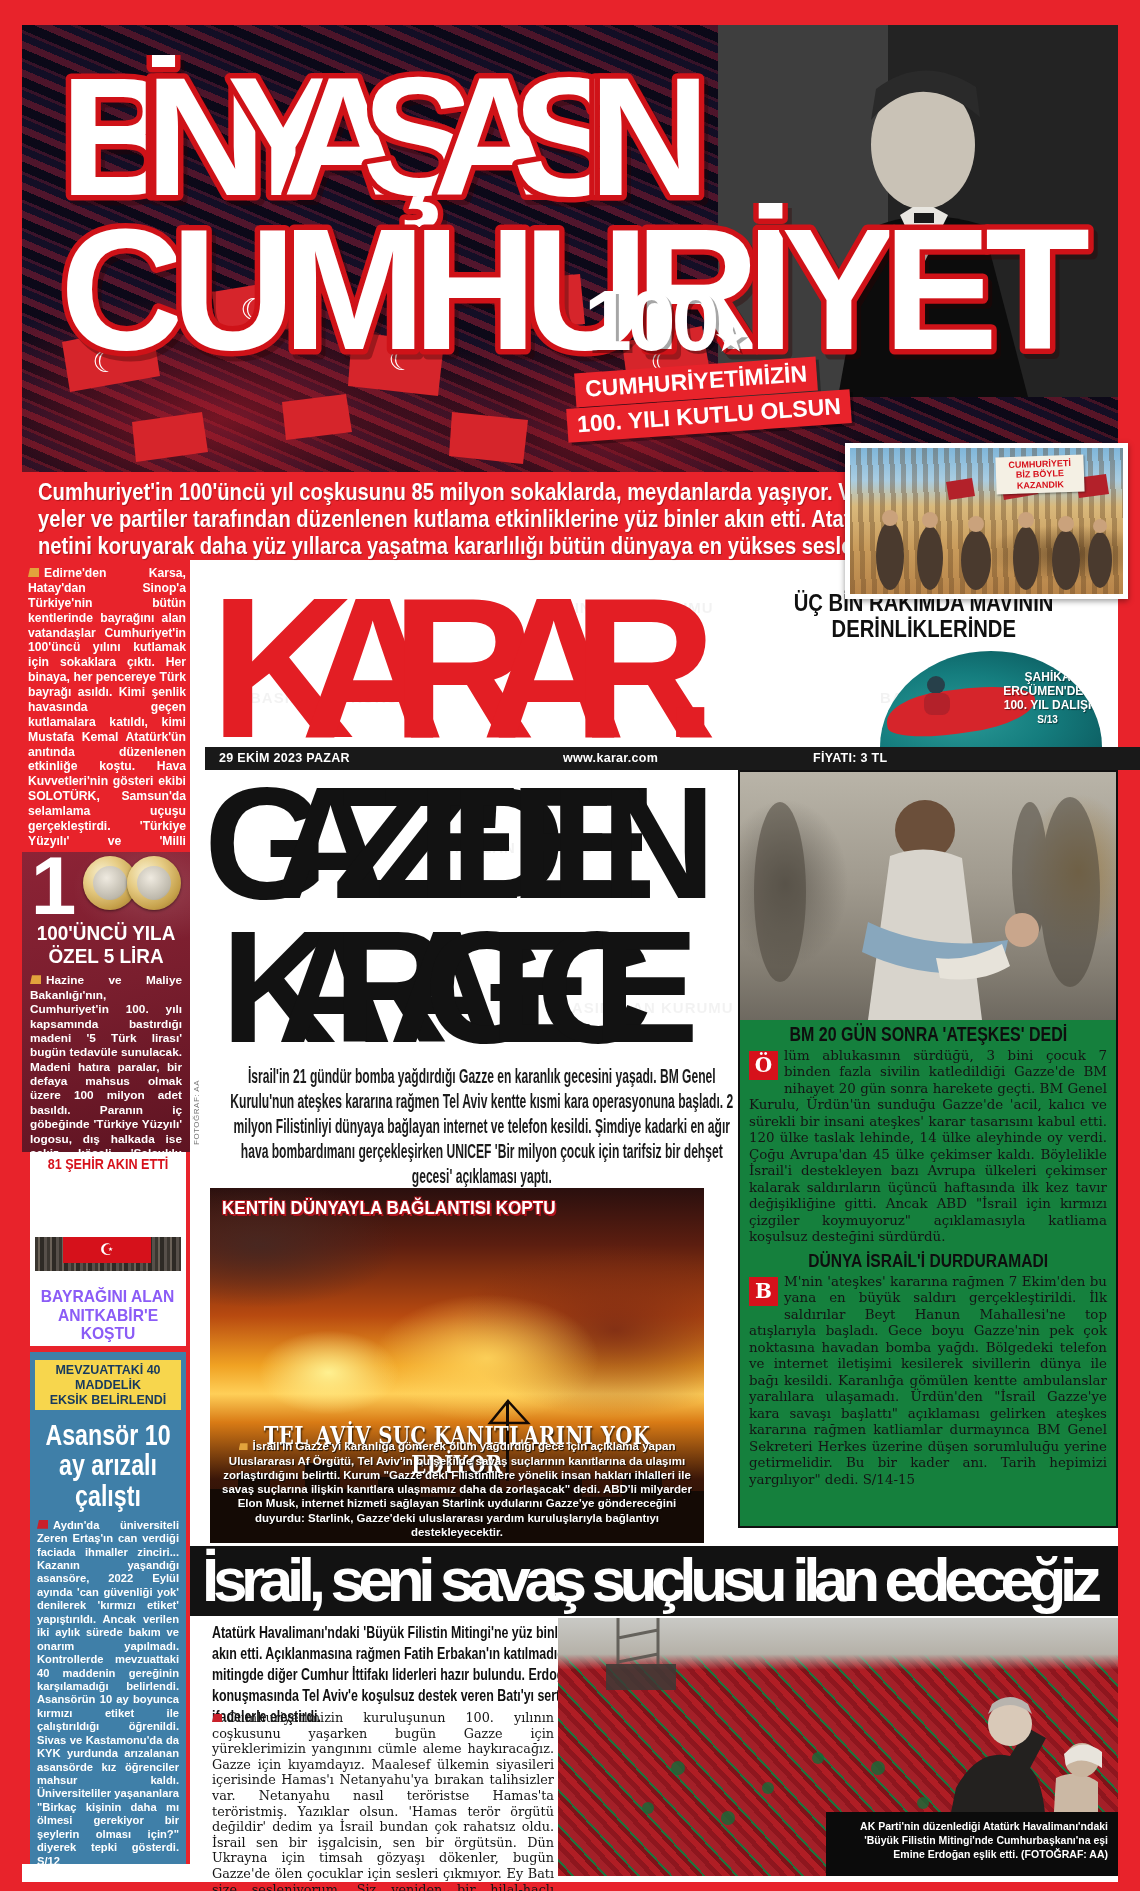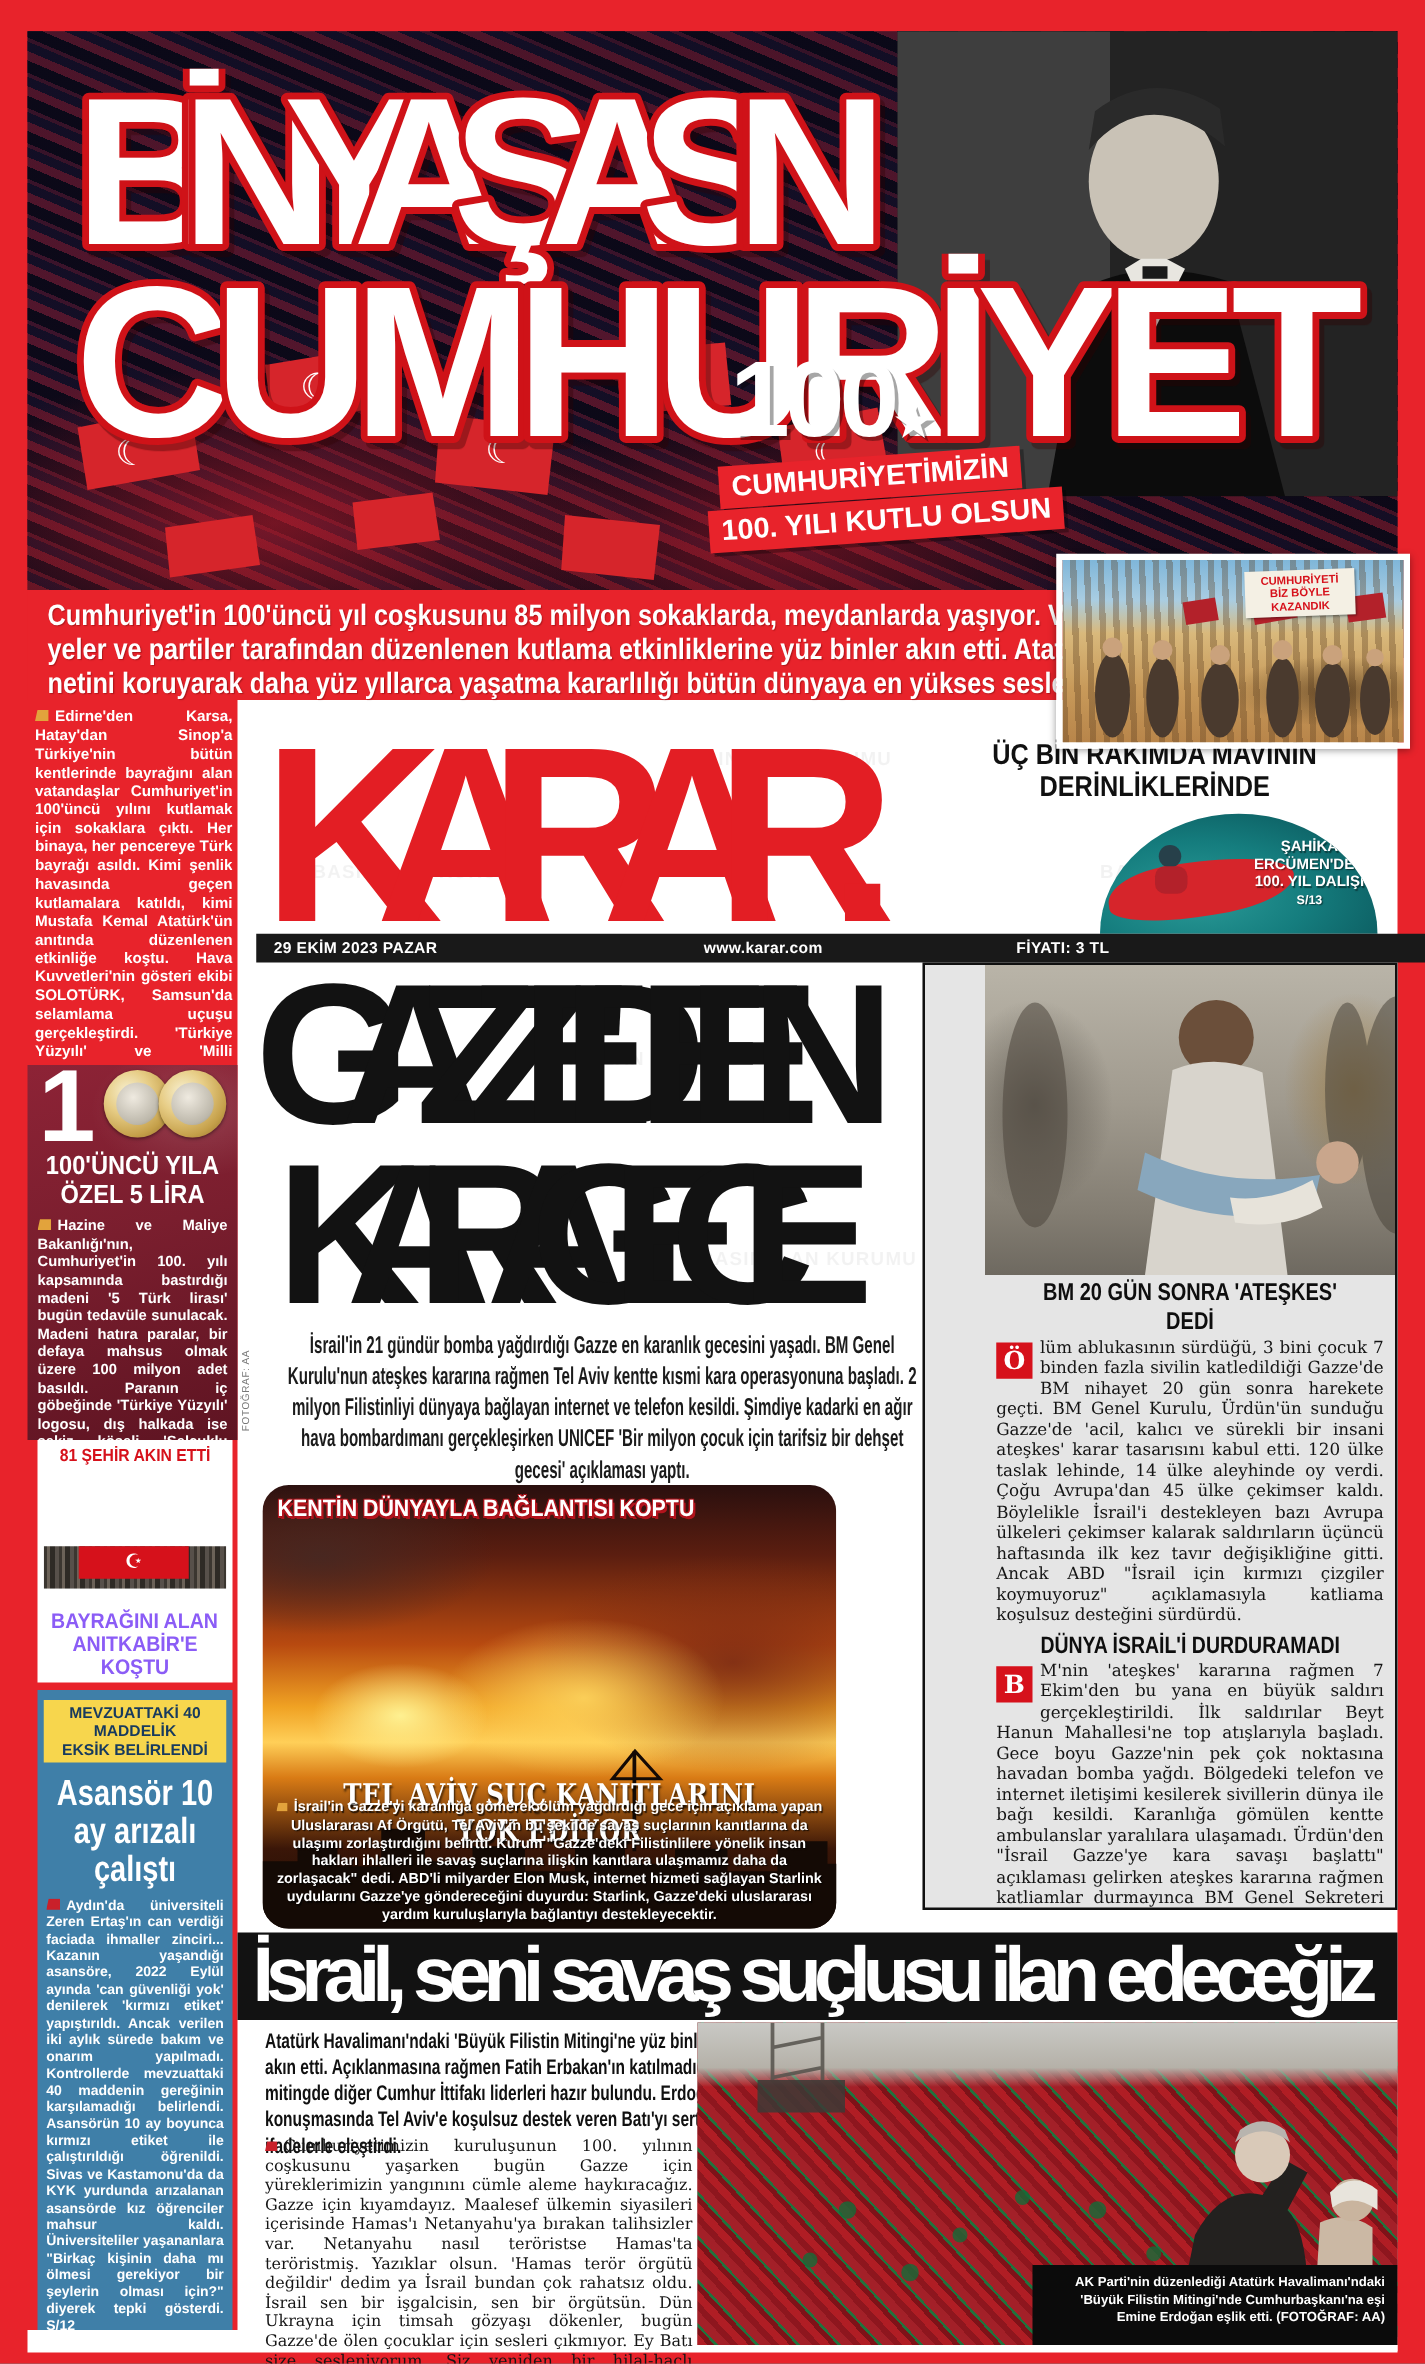--- a/index.html
+++ b/index.html
@@ -94,38 +94,38 @@
   .dive-txt{position:absolute;right:10px;top:20px;text-align:center;color:#fff;
     font-weight:900;font-size:12px;line-height:1.16;text-shadow:1px 1px 1px rgba(0,0,0,.5);}
   .dive-page{font-size:10px;font-weight:700;}
 
   
   .gazze-svg text{font-family:"Liberation Sans",sans-serif;font-weight:900;fill:#121212;}
   .lede-wrap{left:222px;top:1064px;width:520px;}
   .lede{font-weight:700;font-size:19.5px;line-height:25px;color:#1b1b1b;text-align:center;}
   .credit-vert{left:193px;top:1080px;font:400 8px/1 "Liberation Sans",sans-serif;color:#777;
     writing-mode:vertical-rl;transform:rotate(180deg);letter-spacing:.5px;}
-  .fire{left:210px;top:1188px;width:459px;height:355px;overflow:hidden;
+  .fire{left:210px;top:1188px;width:494px;height:355px;overflow:hidden;
     background:
       radial-gradient(100px 60px at 24% 52%, rgba(255,244,150,.95), rgba(250,170,40,0) 70%),
       radial-gradient(150px 85px at 56% 48%, rgba(255,214,94,.9), rgba(240,140,30,0) 75%),
       radial-gradient(220px 120px at 82% 40%, rgba(120,40,20,.85), rgba(60,20,10,0) 72%),
       radial-gradient(200px 90px at 10% 16%, rgba(70,40,34,.9), rgba(0,0,0,0) 70%),
-      linear-gradient(180deg,#2a0f0e 0%,#5c1e10 16%,#b84a10 36%,#f0a223 50%,#ffcf58 58%,#d97b15 66%,#3a1608 82%,#190a04 100%); border-radius: 21px;}
+      linear-gradient(180deg,#2a0f0e 0%,#5c1e10 16%,#b84a10 36%,#f0a223 50%,#ffcf58 58%,#d97b15 66%,#3a1608 82%,#190a04 100%);}
   .fire-kicker{position:absolute;left:12px;top:9px;color:#fff;font-weight:900;font-size:19px;
     text-shadow:2px 2px 0 #b3131c, -1px -1px 0 #b3131c, 1px -1px 0 #b3131c, -1px 1px 0 #b3131c;}
   .telaviv-title{position:absolute;left:0;bottom:64px;width:100%;text-align:center;color:#fff;
     font-family:"DejaVu Serif",serif;font-weight:700;font-size:24px;letter-spacing:.5px;
     text-shadow:1px 2px 2px rgba(0,0,0,.8);}
   .telaviv-cap{position:absolute;left:8px;right:8px;bottom:4px;color:#fff;font-weight:800;
     font-size:11.5px;line-height:1.24;text-align:center;text-shadow:1px 1px 1px rgba(0,0,0,.8);}
 
   
-  .un-box{left:738px;top:770px;width:380px;height:758px;border:2.5px solid #101010;background:#e5e5e5;
-    box-sizing:border-box;overflow:hidden;padding-left:48px;}
+  .un-box{left:738px;top:770px;width:380px;height:758px;border:2.5px solid #101010;background:#15803d;
+    box-sizing:border-box;overflow:hidden;}
   .un-photo{width:100%;height:248px;position:relative;overflow:hidden;
     background:
       radial-gradient(90px 120px at 12% 45%, rgba(60,55,48,.55), rgba(0,0,0,0) 70%),
       radial-gradient(80px 110px at 90% 40%, rgba(150,110,40,.6), rgba(0,0,0,0) 70%),
       linear-gradient(180deg,#b9b4a8 0%,#a09a8e 45%,#837d72 80%,#6e6960 100%);}
   .un-header{font-weight:900;font-size:19.5px;text-align:center;color:#0e0e0e;margin-top:3px;}
   .un-text{padding:2px 9px 0;font:400 13.4px/1.23 "DejaVu Serif",serif;color:#141414;
     text-align:justify;}
   .dcap{float:left;width:29px;height:29px;background:#d6111b;color:#fff;
     font:700 20px/29px "DejaVu Serif",serif;text-align:center;margin:3px 6px 1px 0;}

